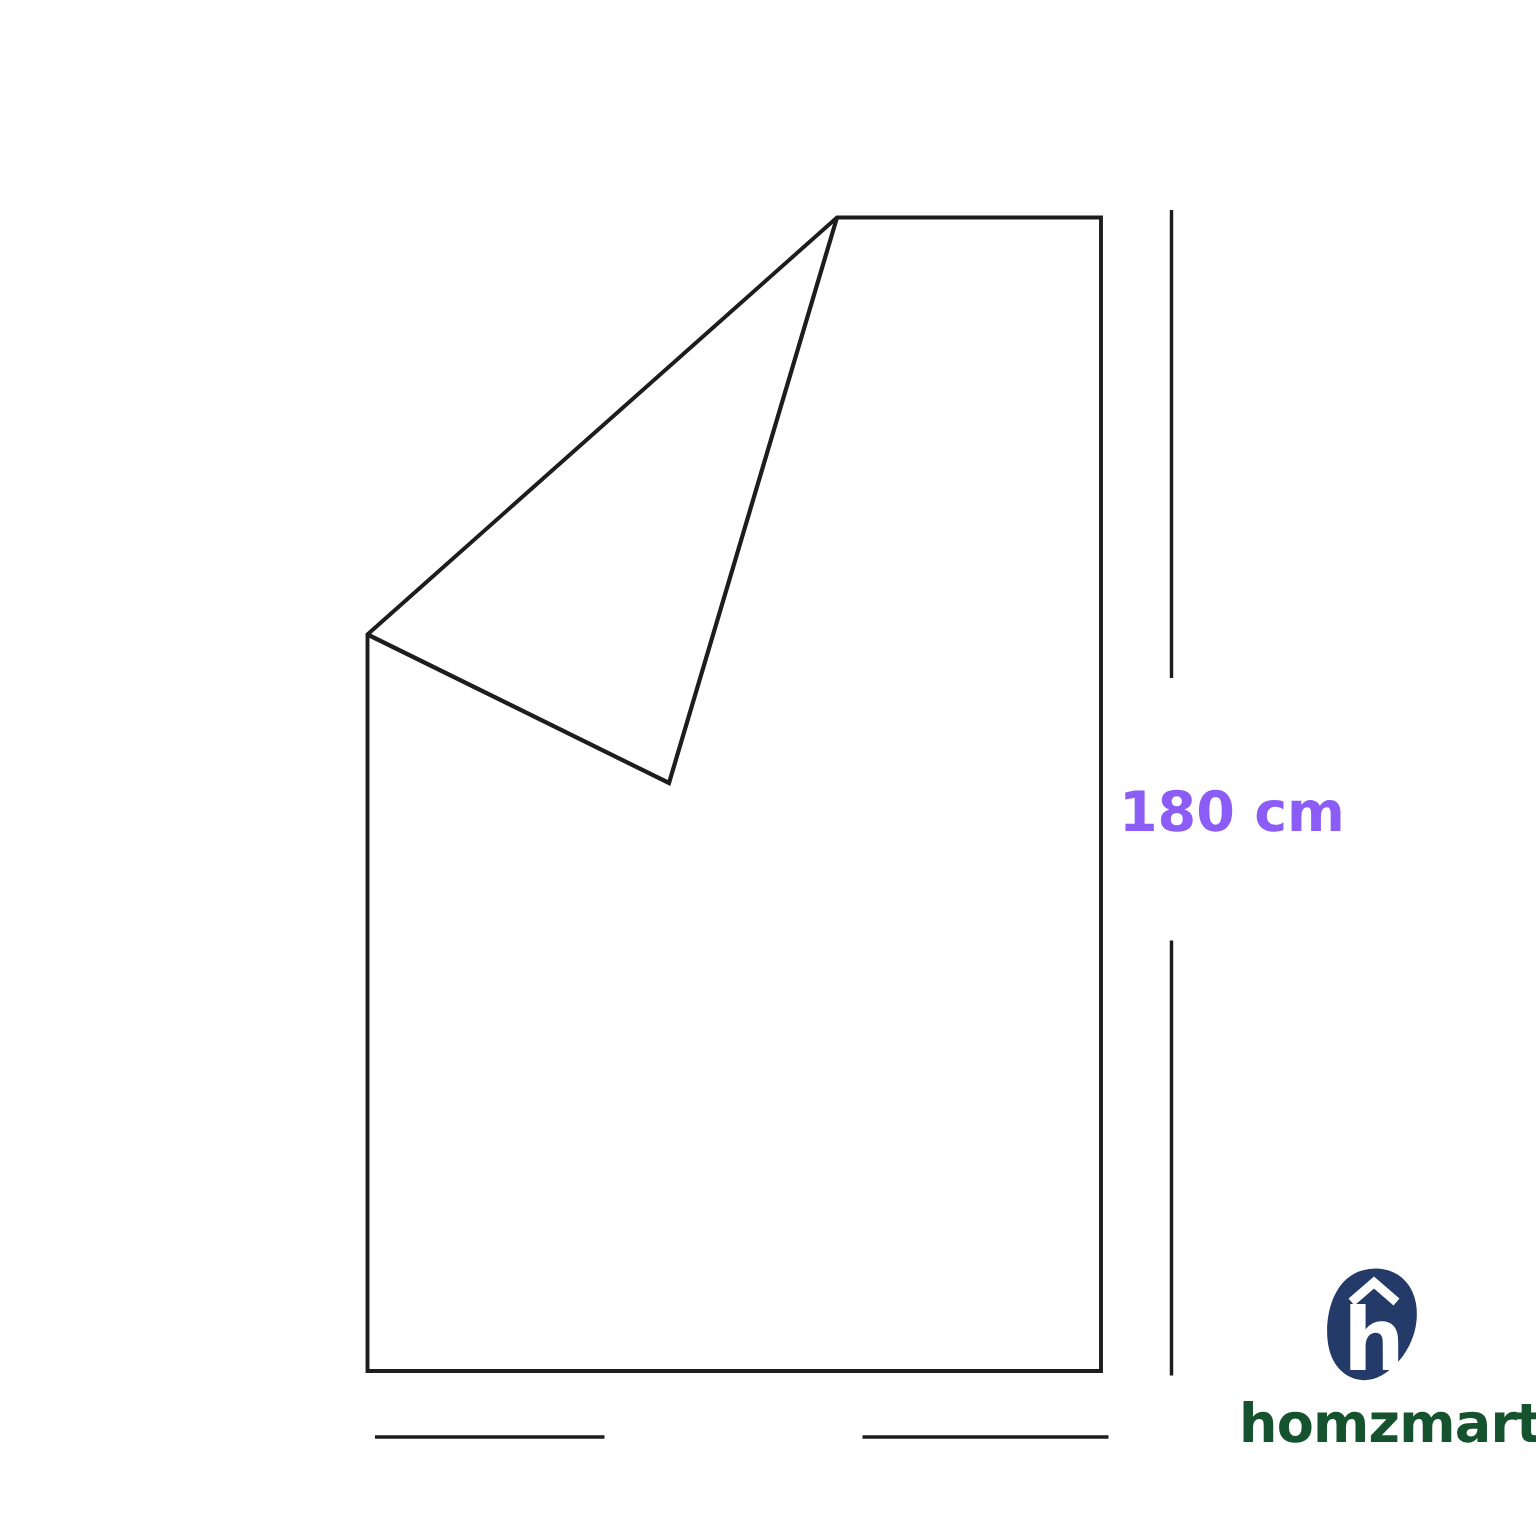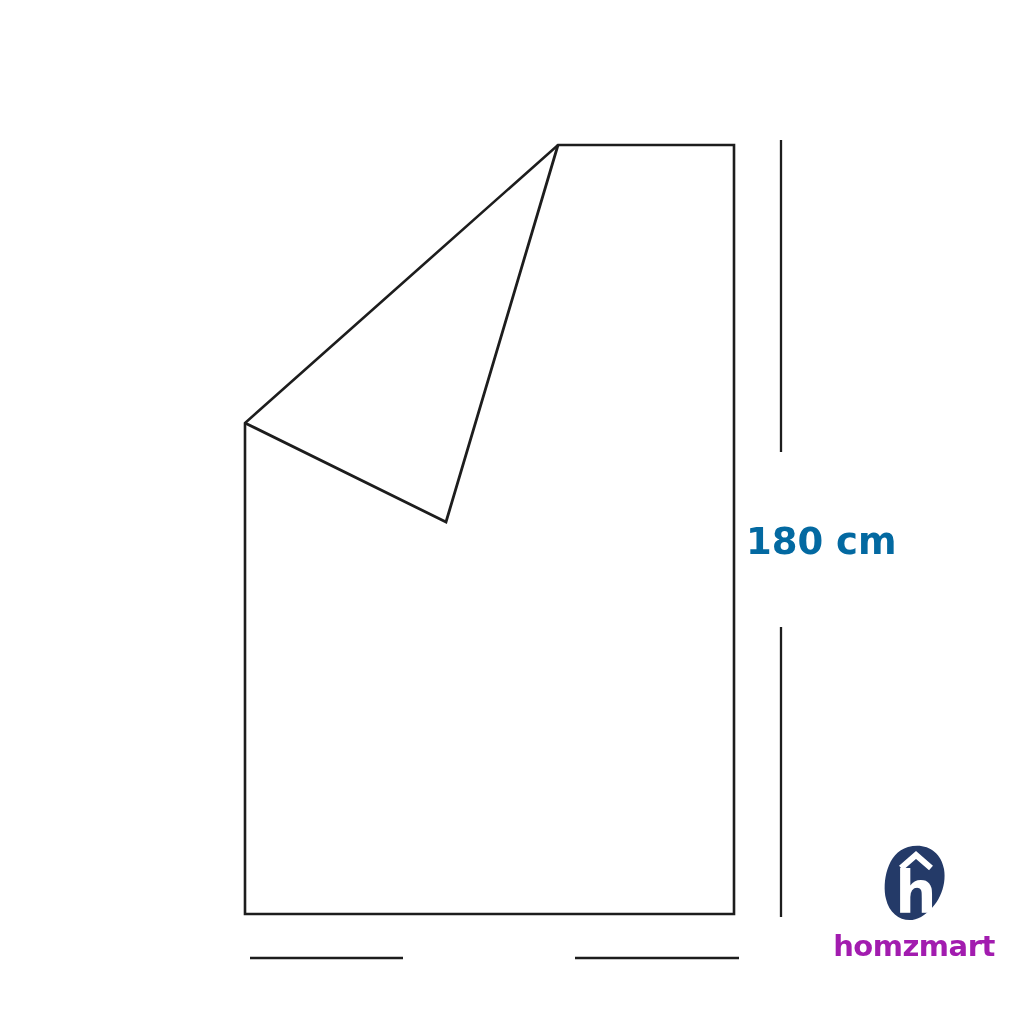--- a/index.html
+++ b/index.html
@@ -18,21 +18,21 @@
   .diagram-svg {
     position: absolute;
     left: 0;
     top: 0;
     width: 1024px;
     height: 1024px;
   }
   .dim-label {
     position: absolute;
     font-weight: 700;
-    color: #0369a1;
+    color: #8b5cf6;
     line-height: 1;
     text-align: center;
     white-space: nowrap;
   }
   .dim-label.height {
     left: 746px;
     top: 523px;
     width: 150px;
     font-size: 37px;
   }
@@ -50,24 +50,24 @@
     text-align: center;
   }
   .logo-icon {
     display: block;
     margin: 0 auto;
     width: 72px;
     height: 84px;
   }
   .logo-text {
     margin-top: 7px;
-    font-size: 29px;
+    font-size: 36px;
     font-weight: 700;
     letter-spacing: -0.5px;
-    color: #a21caf;
+    color: #14532d;
     line-height: 1;
   }
 </style>
 </head>
 <body>
 
 <div class="canvas">
 
   <svg class="diagram-svg" viewBox="0 0 1024 1024">
     <g fill="none" stroke-linejoin="miter" stroke-linecap="butt" stroke="#1d1d1d">

